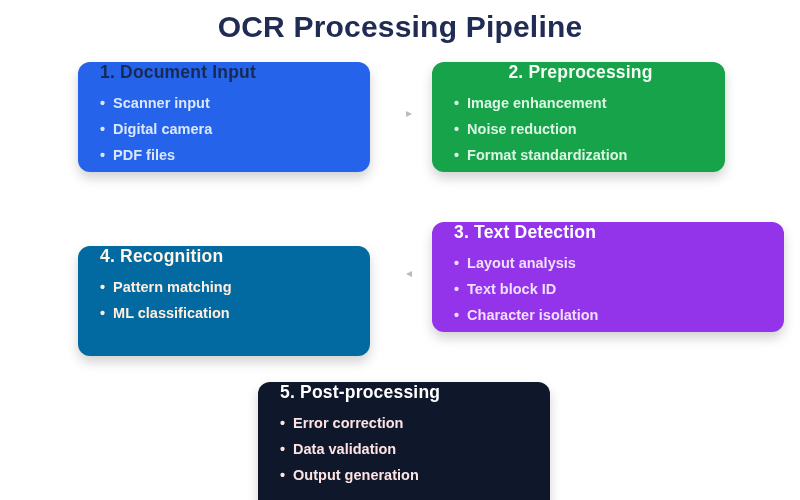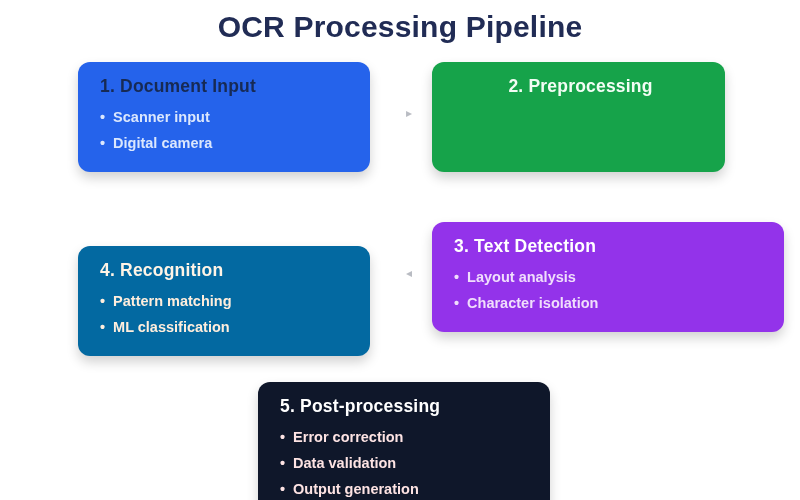--- a/index.html
+++ b/index.html
@@ -21,21 +21,21 @@
     font-weight: 800;
     color: #212c55;
     letter-spacing: 0.2px;
   }
   .stage-box {
     position: absolute;
     width: 292px;
     height: 110px;
     border-radius: 12px;
     box-sizing: border-box;
-    padding: 14px 18px 12px 22px;
+    padding: 0 18px 12px 22px;
     box-shadow: 0 6px 12px rgba(0,0,0,0.18);
   }
   .box-blue   { left: 78px;  top: 62px;  background: #2563eb; }
   .box-green  { left: 432px; top: 62px;  width: 293px; background: #16a34a; text-align: center; }
   .box-orange { left: 78px;  top: 222px; background: #0369a1; margin-top: 24px; }
   .box-purple { left: 432px; top: 222px; width: 352px; background: #9333ea; }
   .box-red    { left: 258px; top: 382px; height: 140px; background: #0f172a; }
 
   .stage-heading {
     font-size: 17.5px;
@@ -86,43 +86,50 @@
 
 <div class="canvas">
 
   <div class="page-title">OCR Processing Pipeline</div>
 
   <div class="stage-box box-blue">
     <div class="stage-heading">1. Document Input</div>
     <ul class="stage-items">
       <li>Scanner input</li>
       <li>Digital camera</li>
+      <li>PDF files</li>
     </ul>
   </div>
 
   <div class="flow-arrow arrow-1">▸</div>
 
   <div class="stage-box box-green">
     <div class="stage-heading">2. Preprocessing</div>
+    <ul class="stage-items">
+      <li>Image enhancement</li>
+      <li>Noise reduction</li>
+      <li>Format standardization</li>
+    </ul>
   </div>
 
   <div class="stage-box box-orange">
     <div class="stage-heading">4. Recognition</div>
     <ul class="stage-items">
       <li>Pattern matching</li>
       <li>ML classification</li>
     </ul>
   </div>
 
   <div class="flow-arrow arrow-2">◂</div>
 
   <div class="stage-box box-purple">
     <div class="stage-heading">3. Text Detection</div>
     <ul class="stage-items">
       <li>Layout analysis</li>
+      <li>Text block ID</li>
       <li>Character isolation</li>
     </ul>
   </div>
 
   <div class="stage-box box-red">
     <div class="stage-heading">5. Post-processing</div>
     <ul class="stage-items">
       <li>Error correction</li>
       <li>Data validation</li>
       <li>Output generation</li>

